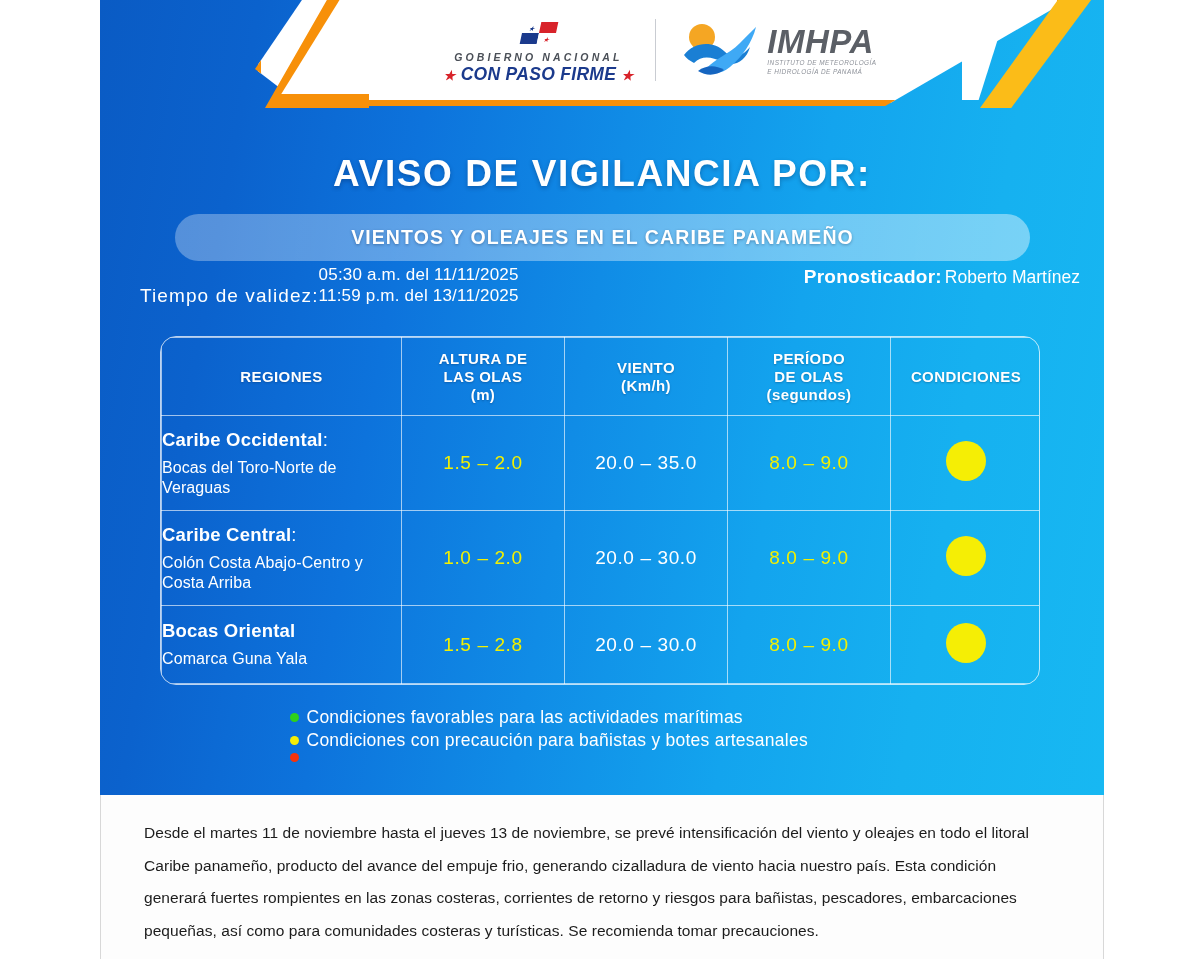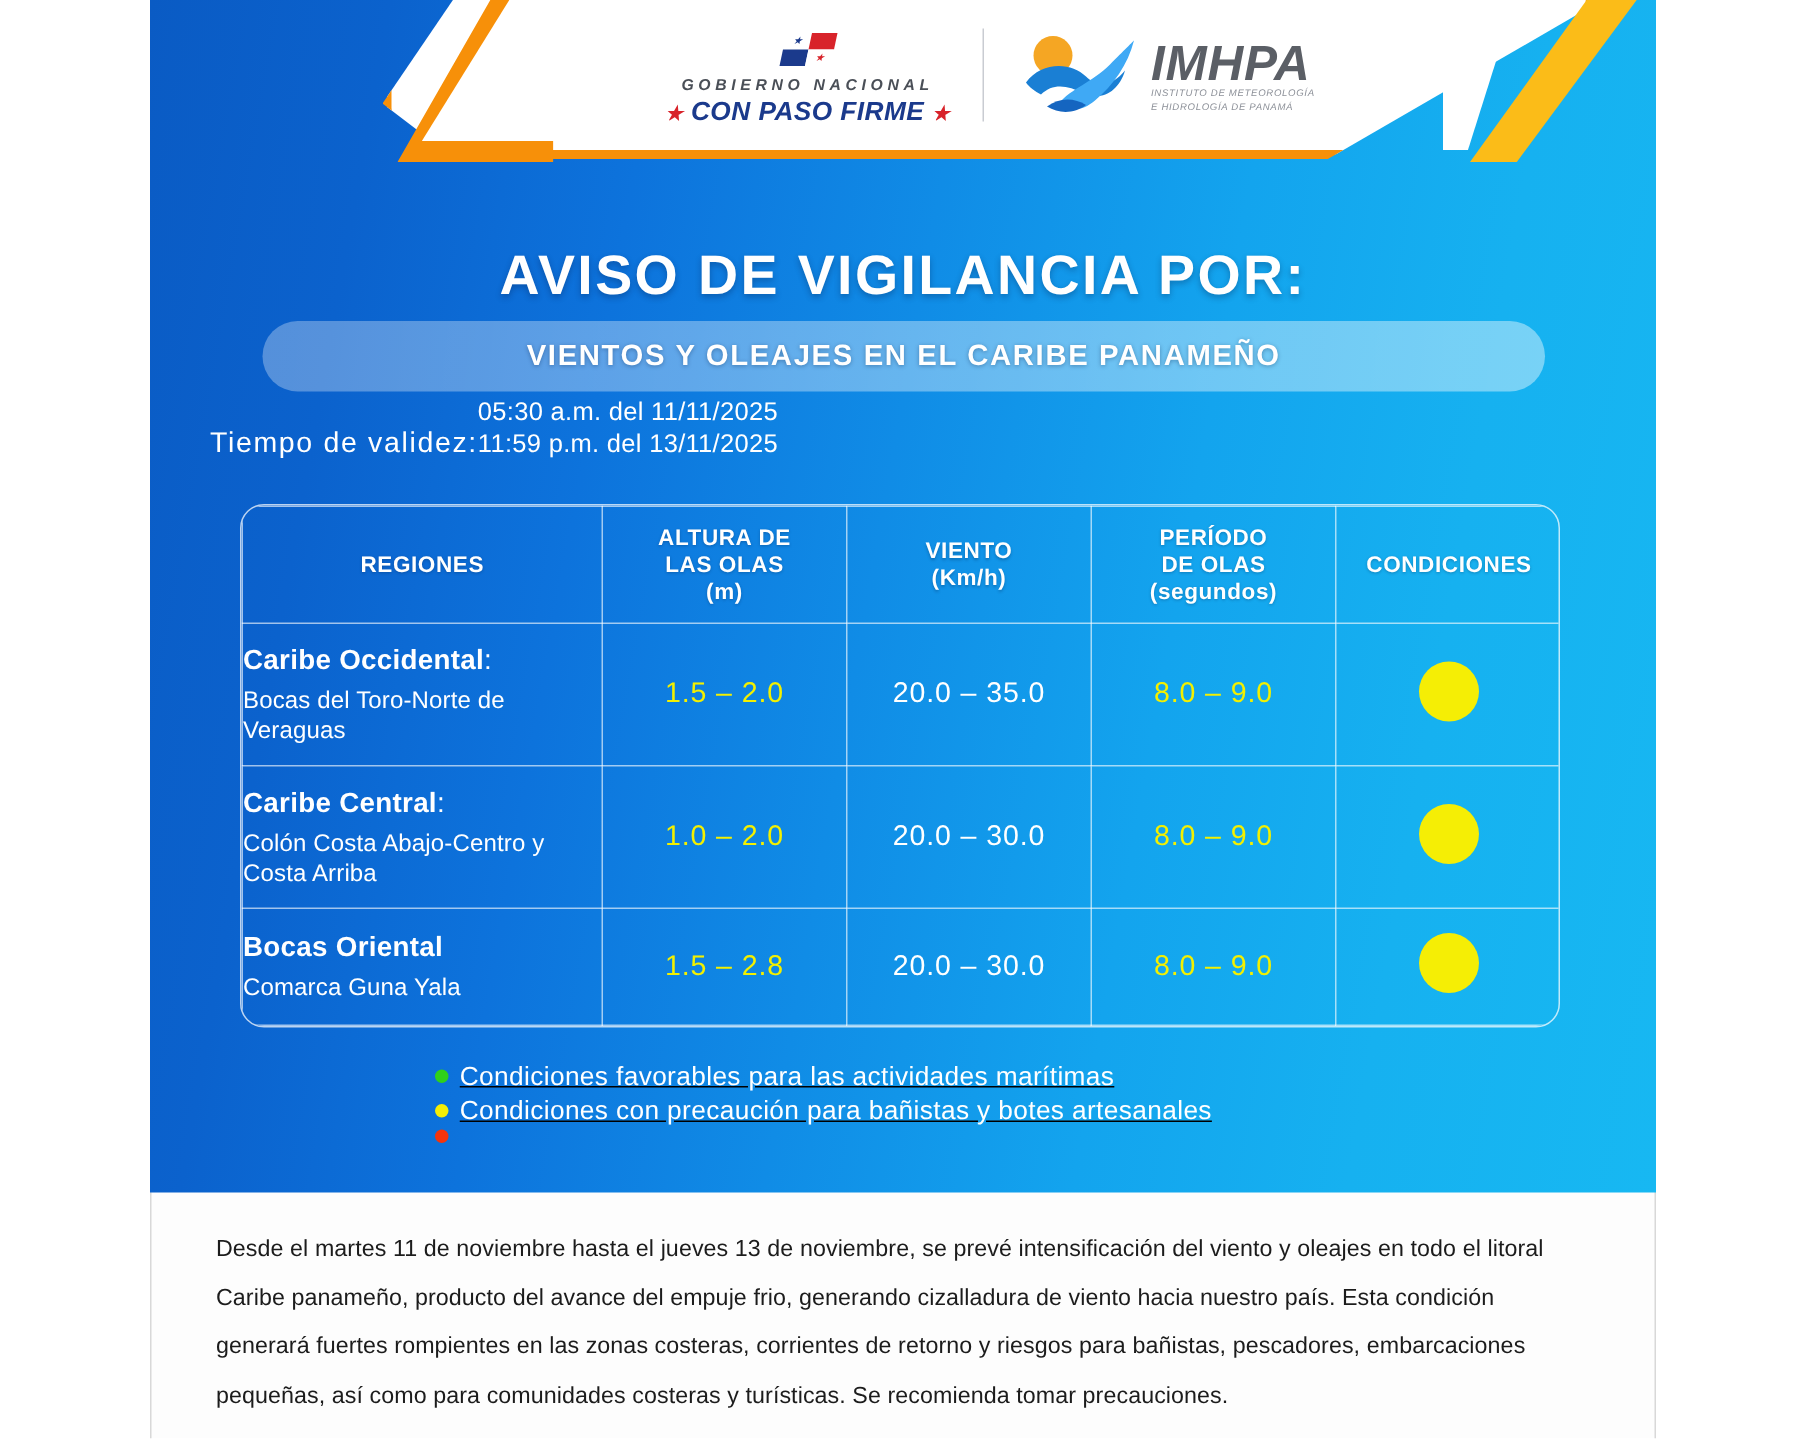--- a/index.html
+++ b/index.html
@@ -179,21 +179,21 @@
     font-size: 6.4px;
     color: #8d9199;
     letter-spacing: 0.45px;
     margin-top: 2.5px;
     white-space: nowrap;
   }
 
   
   .aviso-title {
     position: absolute;
-    top: 163px;
+    top: 153px;
     left: 0; right: 0;
     text-align: center;
     font-size: 37px;
     font-weight: 700;
     color: #ffffff;
     letter-spacing: 1.6px;
     text-shadow: 0 2px 4px rgba(0,20,60,.30);
   }
 
   .subtitle-pill {
@@ -340,21 +340,20 @@
 
   
   .legend {
     position: absolute;
     top: 707px;
     left: 0; right: 0;
     display: flex;
     flex-direction: column;
     align-items: center;
     gap: 2px;
-    text-decoration: underline;
   }
   .legend-row {
     display: flex;
     align-items: center;
     gap: 8px;
     width: 625px;
   }
   .legend-dot {
     width: 9px; height: 9px;
     border-radius: 50%;
@@ -445,20 +444,24 @@
       <span>VIENTOS Y OLEAJES EN EL CARIBE PANAMEÑO</span>
     </div>
 
     <div class="meta-row">
       <div class="validity">
         <div class="validity-label">Tiempo de validez:</div>
         <div class="validity-values">
           <span>05:30 a.m. del 11/11/2025</span>
           <span>11:59 p.m. del 13/11/2025</span>
         </div>
+      </div>
+      <div class="forecaster">
+        <span class="forecaster-label">Pronosticador:</span>
+        <span class="forecaster-name">Roberto Martínez</span>
       </div>
     </div>
 
     <div class="table-wrap">
       <table class="wx">
         <colgroup>
           <col class="c-reg">
             <col class="c-olas">
             <col class="c-vien">
             <col class="c-per">

